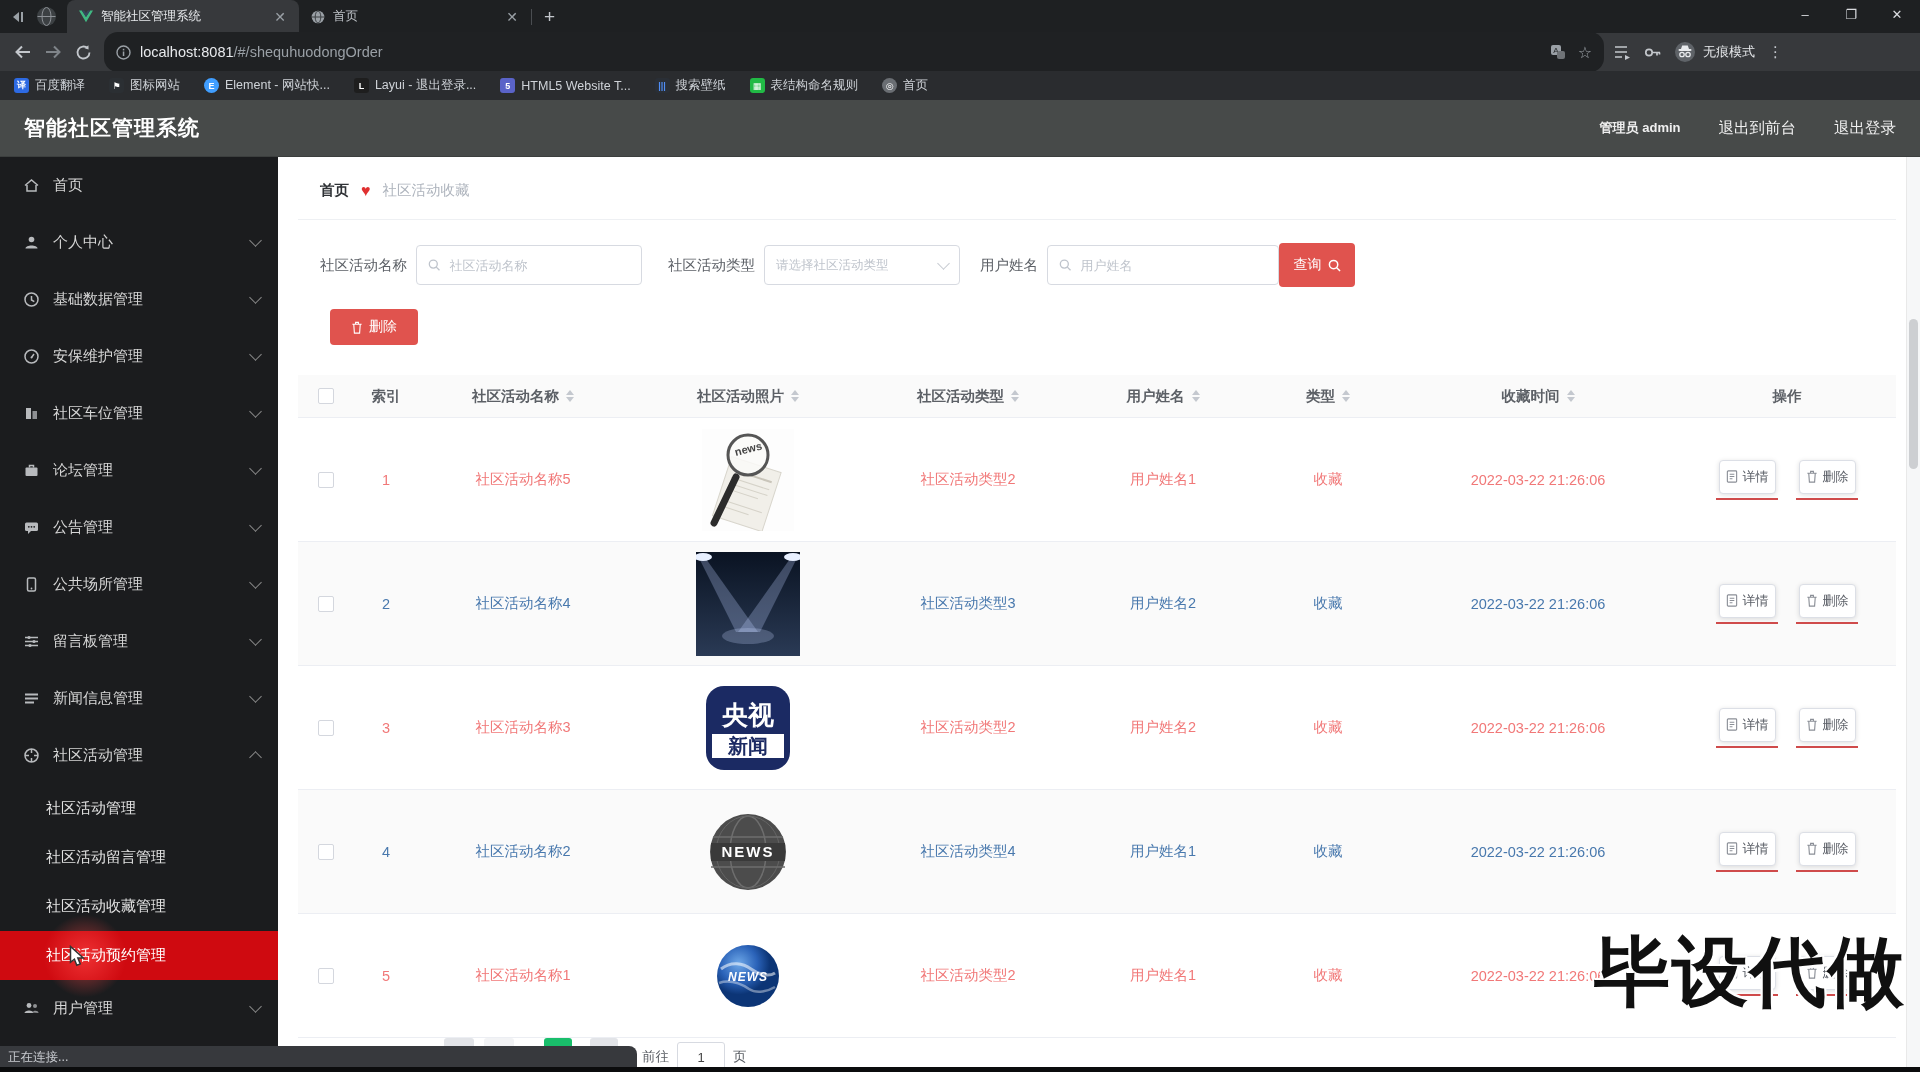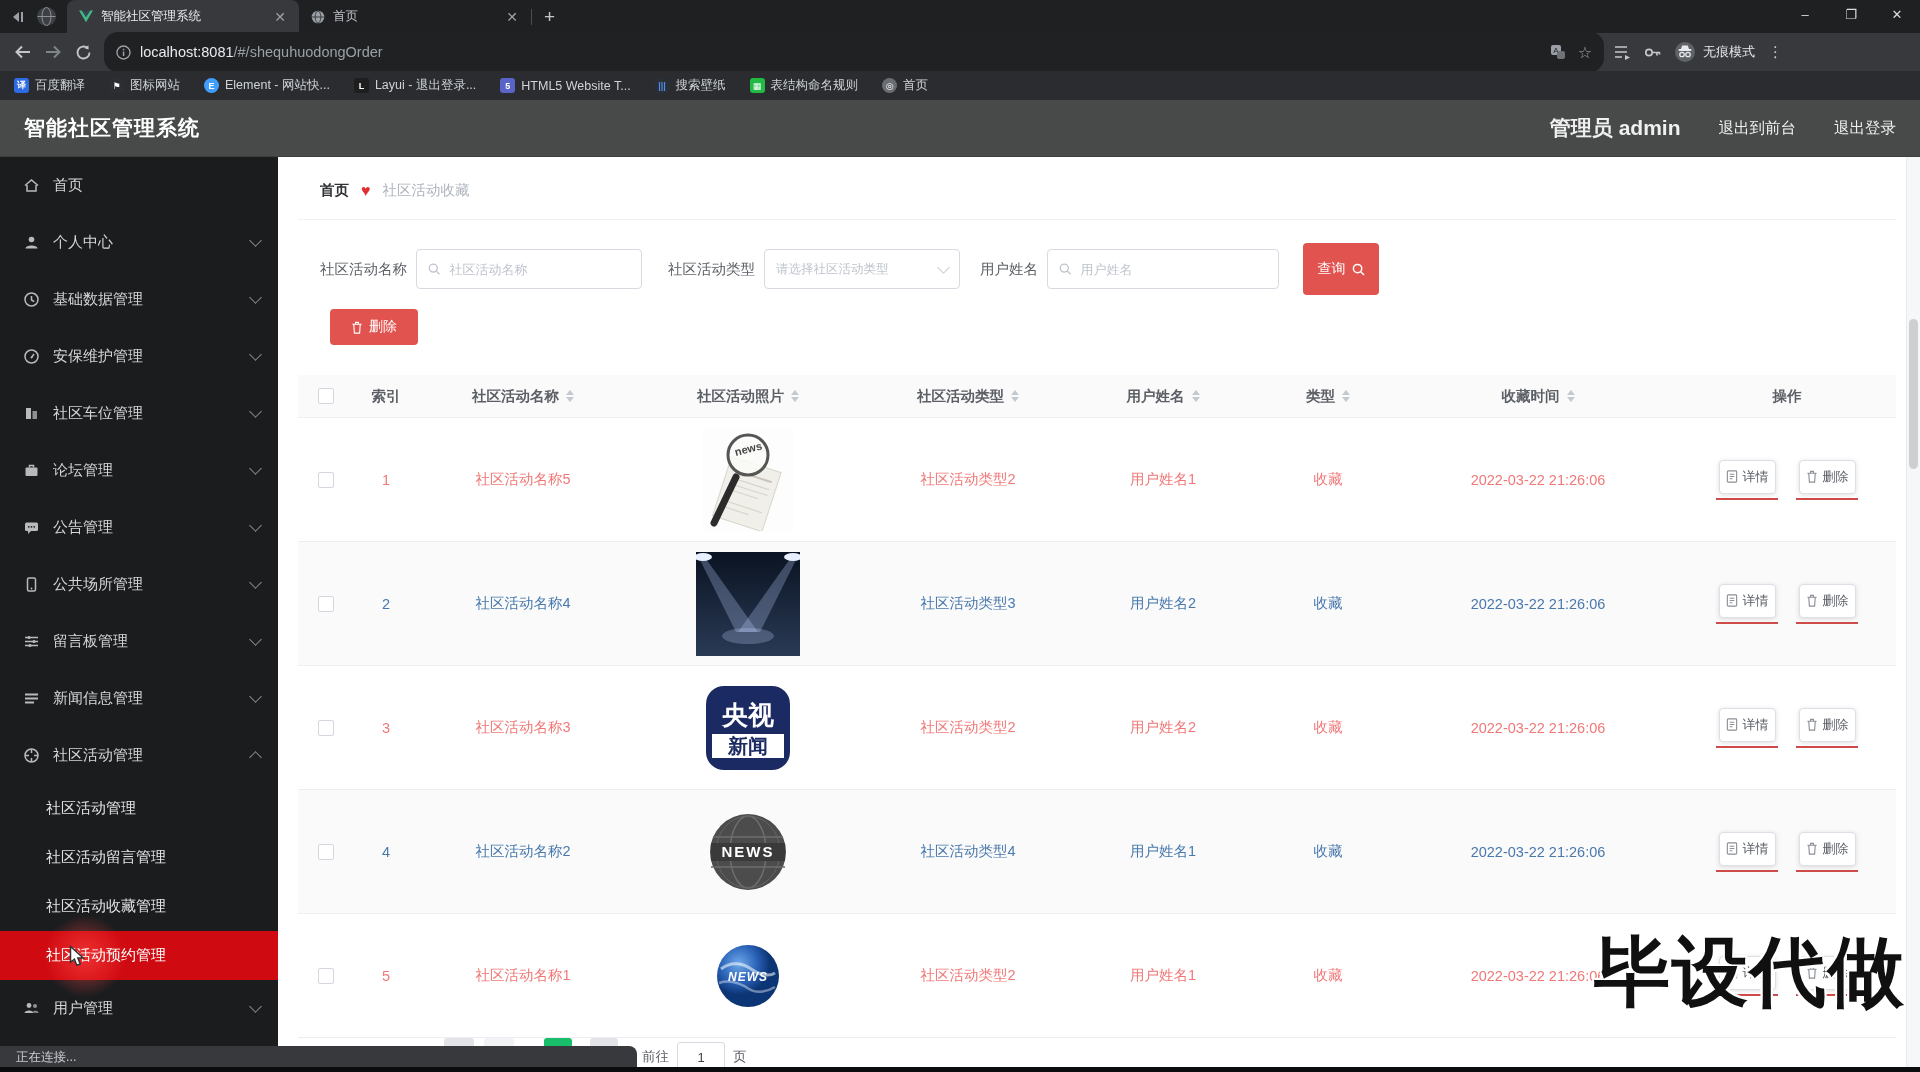--- a/index.html
+++ b/index.html
@@ -59,21 +59,21 @@
   .crumbline{position:absolute;left:20px;right:24px;top:62px;height:1px;background:#eef0f3}
 
   .filters{position:absolute;left:42px;top:86px;display:flex;align-items:center}
   .flabel{font-size:14.5px;color:#5c6066;margin-right:9px;white-space:nowrap}
   .finput{height:40px;border:1px solid #d7dae1;border-radius:4px;background:#fff;display:flex;align-items:center;padding:0 11px;box-sizing:border-box;gap:7px}
   .finput input{border:none;outline:none;font-size:13px;color:#333;width:100%;background:transparent;font-family:inherit}
   .finput input::placeholder{color:#bfc4cc}
   .fselect{width:196px;justify-content:space-between}
   .fselect .ph{color:#bfc4cc;font-size:12.5px;white-space:nowrap;overflow:hidden}
   .redbtn{background:#e0534e;color:#fff;border:none;border-radius:4px;display:flex;align-items:center;justify-content:center;gap:6px;font-size:14px;font-family:inherit}
-  .qbtn{width:76px;height:52px;margin-left:24px}
+  .qbtn{width:76px;height:44px;}
   .delbtn{position:absolute;left:52px;top:152px;width:88px;height:36px}
 
   
   .table{position:absolute;left:20px;right:24px;top:218px}
   .trow{display:flex;align-items:center;border-bottom:1px solid #eceef3}
   .thead{height:42px;background:#fafafa;font-weight:bold;color:#5c6066;font-size:14.5px}
   .tdata{height:123px;font-size:14.5px}
   .tdata.alt{background:#fafafa}
   .cell{display:flex;align-items:center;justify-content:center;gap:4px;text-align:center}
   .c-check{width:56px}.c-idx{width:64px}.c-name{width:210px}.c-photo{width:240px}
@@ -87,21 +87,21 @@
   .abtn-col{display:flex;flex-direction:column;align-items:center;gap:4px}
   .abtn{display:flex;align-items:center;gap:5px;background:#fff;border:1px solid #dcdfe6;border-radius:4px;
         padding:7px 6px;font-size:13px;color:#5a5e66;font-family:inherit;box-shadow:0 1px 5px rgba(0,0,0,.13)}
   .redline{width:62px;height:2px;background:#cf4b4b}
 
   
   .pgblock{position:absolute;top:881px;height:28px;border-radius:3px}
   .goto{position:absolute;left:364px;top:885px;display:flex;align-items:center;gap:8px;font-size:13.5px;color:#5c6066}
   .goto input{width:42px;height:26px;border:1px solid #d7dae1;border-radius:3px;text-align:center;font-size:13px;color:#444;font-family:inherit;outline:none}
   .statuspopup{position:absolute;left:0;top:1046px;width:637px;height:22px;background:#37393d;border-top-right-radius:8px;
-               color:#c9ccd1;font-size:12.5px;display:flex;align-items:center;padding-left:16px;box-sizing:border-box;z-index:6}
+               color:#c9ccd1;font-size:12.5px;display:flex;align-items:center;padding-left:8px;box-sizing:border-box;z-index:6}
   .bottomstrip{position:absolute;left:0;top:1067px;right:0;height:5px;background:#0b0c0d;z-index:7}
 
   .watermark{position:absolute;right:14px;top:922px;font-size:76px;font-weight:900;color:#101010;letter-spacing:2px;z-index:9;
              text-shadow:-2px -2px 0 #fff,2px -2px 0 #fff,-2px 2px 0 #fff,2px 2px 0 #fff,0 3px 0 #fff}
 
   .scrolltrack{position:absolute;right:0;top:157px;bottom:5px;width:13px;background:#f6f7f8;border-left:1px solid #e9e9e9;z-index:5}
   .scrollthumb{position:absolute;right:2px;top:162px;width:9px;height:150px;background:#cdcfd2;border-radius:5px}
 
   svg{display:block}
 </style>
@@ -249,21 +249,21 @@
     </span>
   <span class="bm">
       <span class="favsq" style="background:#6a6e73;border-radius:50%">◎</span>
       <span>首页</span>
     </span>
 </div>
 
 <div class="appheader">
   <span class="apptitle">智能社区管理系统</span>
   <span class="right">
-    <span style="font-weight:bold;font-size:21px">管理员 admin</span>
+    <span style="font-weight:bold;font-size:13px">管理员 admin</span>
     <span>退出到前台</span>
     <span>退出登录</span>
   </span>
 </div>
 
 <div class="sidebar">
   <div class="titem">
     <svg class="sicon" viewBox="0 0 17 17">
         <path d="M2 8.5 8.5 3 15 8.5M4 8v6h9V8" stroke="#b8babd" stroke-width="1.5" fill="none"></path>
       </svg>

